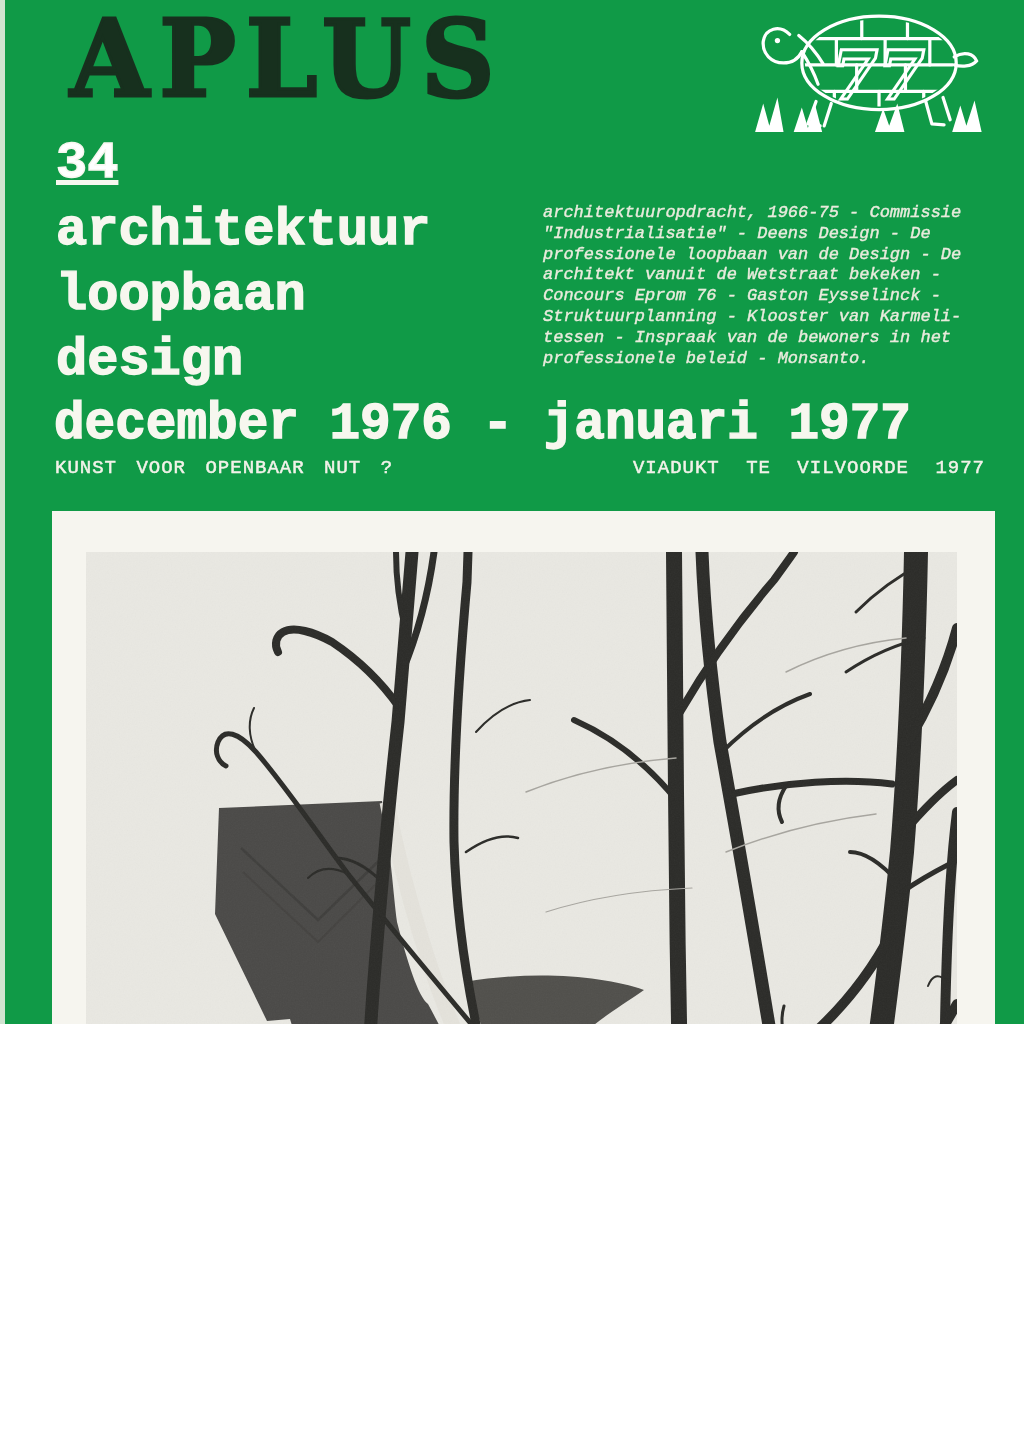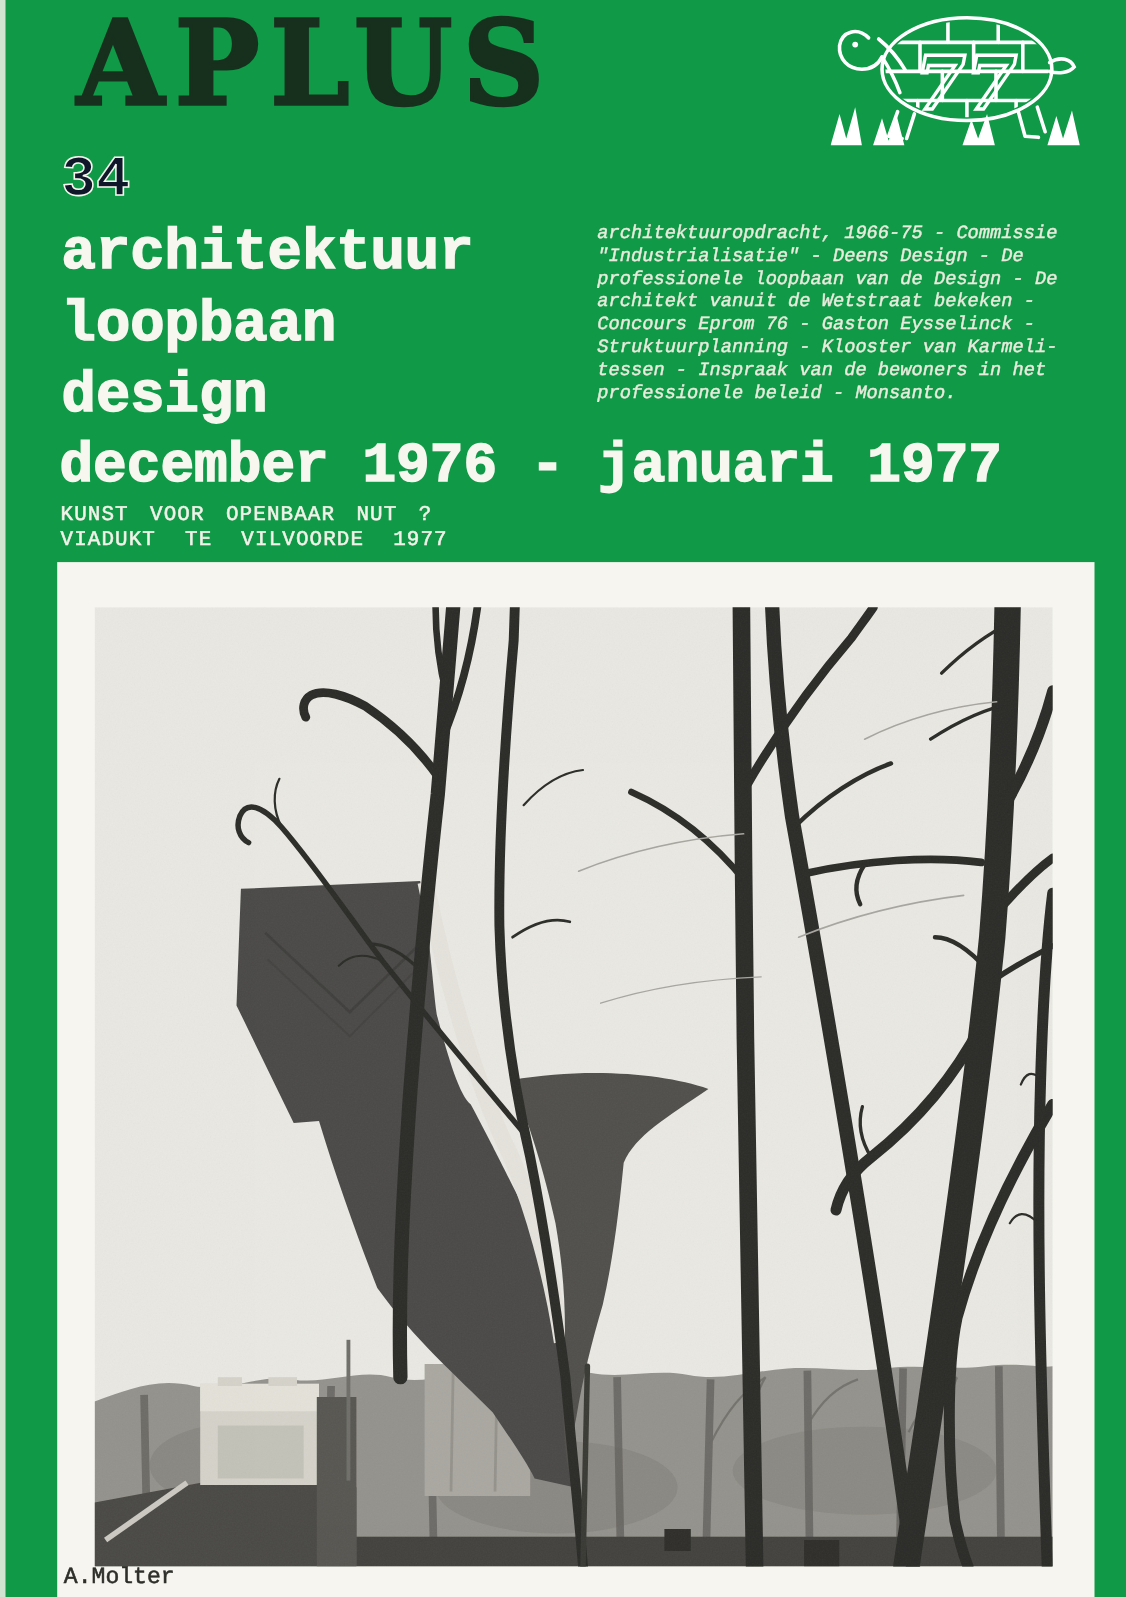--- a/index.html
+++ b/index.html
@@ -1,19 +1,19 @@
 <!DOCTYPE html>
 <html><head>
 <meta charset="utf-8">
 <style>
   html,body{margin:0;padding:0;background:#0e破?}
   html,body{margin:0;padding:0;}
   .page{
     position:relative;
-    width:1024px;height:1452px;
+    width:1024px;height:1024px;
     background:#109a47;
     overflow:hidden;
     font-family:"Liberation Mono",monospace;
   }
   .edge-sliver{
     position:absolute;left:0;top:0;width:5px;height:1452px;
     background:#f2f1ea;opacity:.85;
   }
   .logo{
     position:absolute;left:70px;top:-4px;
@@ -22,21 +22,21 @@
     font-size:102px;
     letter-spacing:10px;
     color:#17301e;
     transform:scaleY(1.04);
     transform-origin:top left;
     -webkit-text-stroke:3px #17301e;
   }
   .turtle{position:absolute;left:755px;top:6px;}
   .issue{
     position:absolute;left:56px;top:134px;
-    font-size:52px;font-weight:bold;color:#0f172a;
+    font-size:52px;font-weight:bold;color:#ffffff;text-decoration:underline;
     -webkit-text-stroke:1.4px #f7f7ef;
   }
   .subtitle{
     position:absolute;left:56px;top:198px;
     font-size:52px;font-weight:bold;color:#f7f7ef;
     line-height:65px;white-space:nowrap;
     -webkit-text-stroke:1.4px #f7f7ef;
   }
   .contents{
     position:absolute;left:543px;top:203px;width:450px;
@@ -46,21 +46,21 @@
   }
   .dateline{
     position:absolute;left:54px;top:396px;
     font-size:51px;font-weight:bold;color:#f7f7ef;
     white-space:nowrap;letter-spacing:0;
     -webkit-text-stroke:1.4px #f7f7ef;
   }
   .kickers{
     position:absolute;left:55px;top:457px;width:930px;
     display:flex;justify-content:space-between;
-    font-size:19px;color:#f2f2e9;flex-direction:column;
+    font-size:19px;color:#f2f2e9;
     -webkit-text-stroke:.5px #f2f2e9;
   }
   .kicker-l{word-spacing:7px;letter-spacing:1px;}
   .kicker-r{word-spacing:14px;letter-spacing:1px;}
   .photo-frame{
     position:absolute;left:52px;top:490px;width:943px;height:941px;
     background:#f6f5ef;
     margin-top:21px;
   }
   .photo{position:absolute;left:34px;top:41px;display:block;}

